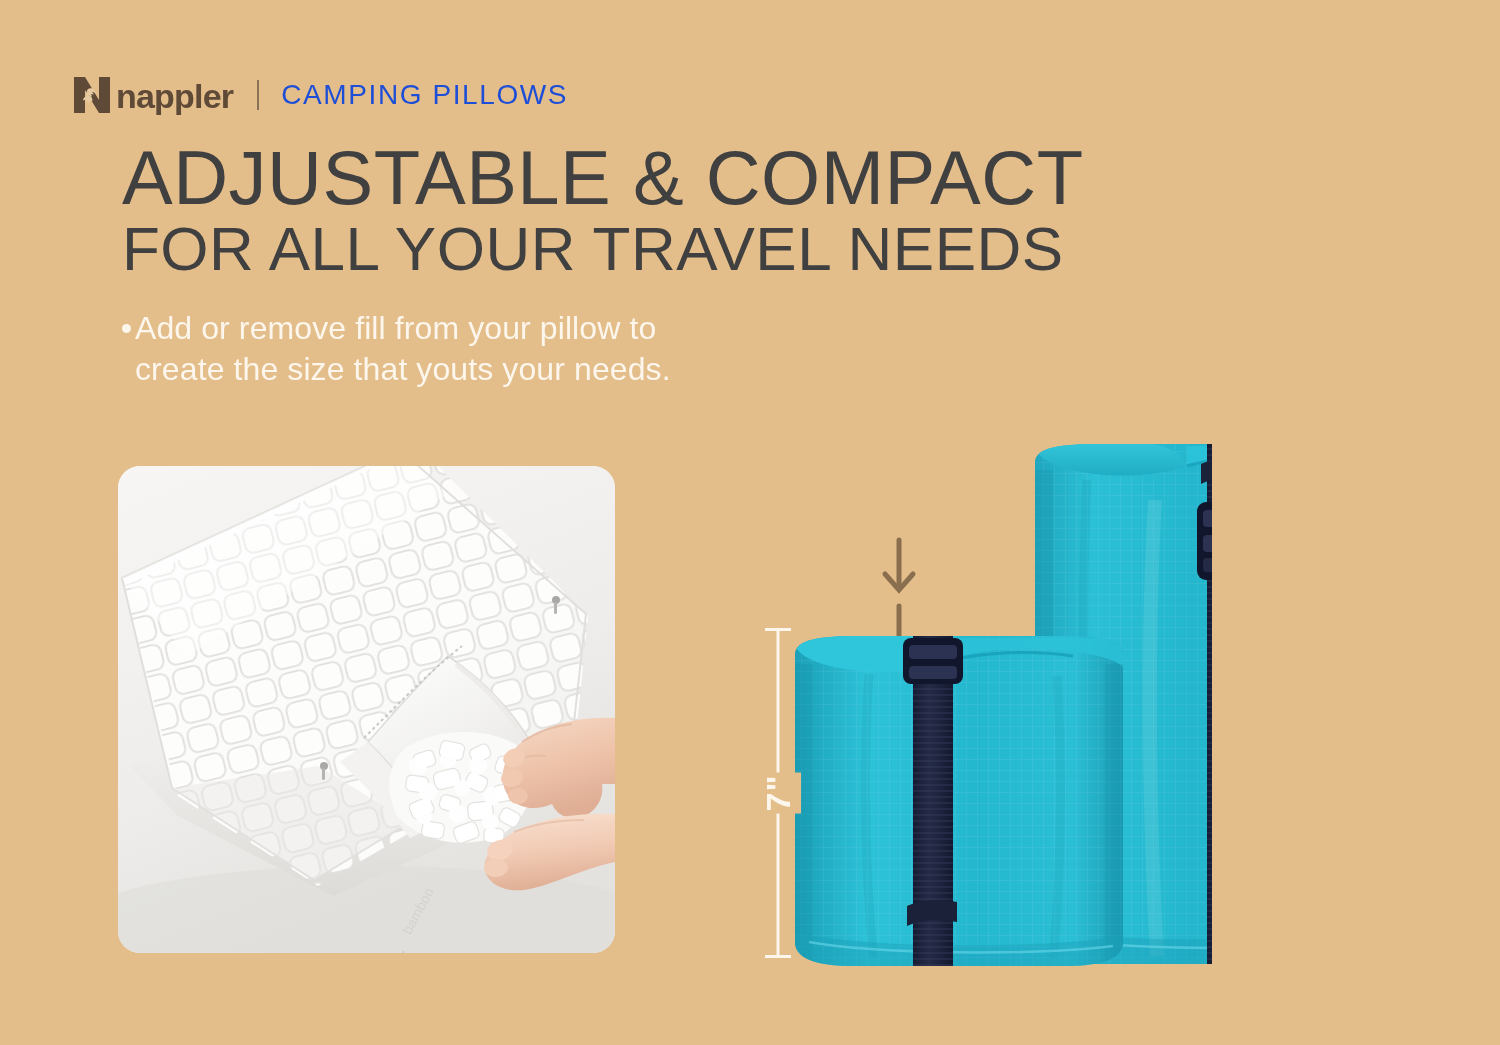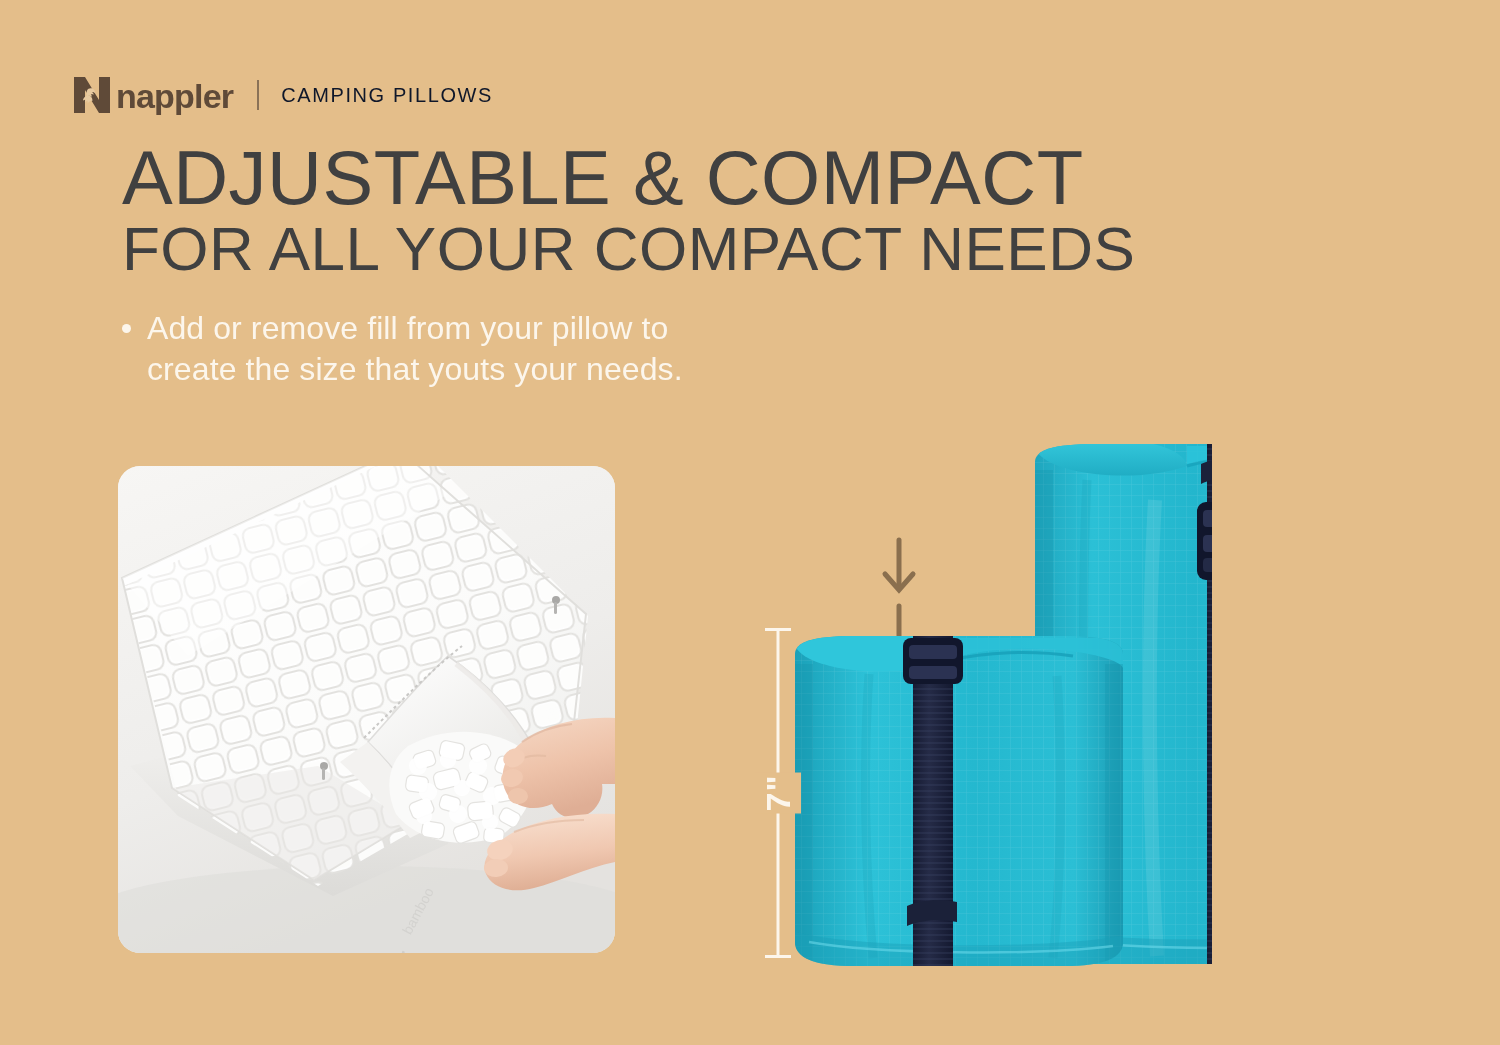--- a/index.html
+++ b/index.html
@@ -56,22 +56,22 @@
 
   .brand-divider {
     width: 2px;
     height: 30px;
     background: #8a7257;
     margin: 0 22px 0 24px;
     flex: 0 0 auto;
   }
 
   .brand-tagline {
-    font-size: 20px;
-    color: #0f172a;
+    font-size: 28px;
+    color: #1d4ed8;
     letter-spacing: 1.6px;
     line-height: 1;
     white-space: nowrap;
   }
 
   
   .headline {
     position: absolute;
     left: 122px;
     top: 142px;
@@ -102,21 +102,21 @@
     top: 308px;
     left: 0;
     width: 1500px;
     height: 120px;
   }
 
   .bullet {
     position: absolute;
     display: flex;
     align-items: flex-start;
-    gap: 16px;
+    gap: 4px;
   }
 
   .bullet-1 { left: 122px; top: 0; width: 580px; }
   .bullet-2 { left: 752px; top: 0; width: 600px; }
 
   .bullet-dot {
     flex: 0 0 auto;
     width: 9px;
     height: 9px;
     border-radius: 50%;
@@ -242,21 +242,21 @@
 
     <span class="brand-word">nappler</span>
 
     <span class="brand-divider"></span>
 
     <span class="brand-tagline">CAMPING PILLOWS</span>
   </div>
 
   <h1 class="headline">
     <span class="headline-line1">ADJUSTABLE &amp; COMPACT</span>
-    <span class="headline-line2">FOR ALL YOUR COMPACT NEEDS</span>
+    <span class="headline-line2">FOR ALL YOUR TRAVEL NEEDS</span>
   </h1>
 
   <div class="bullets">
 
     <div class="bullet bullet-1">
       <span class="bullet-dot"></span>
       <span class="bullet-text">Add or remove fill from your pillow to create the size that youts your needs.</span>
     </div>
 
   </div>

